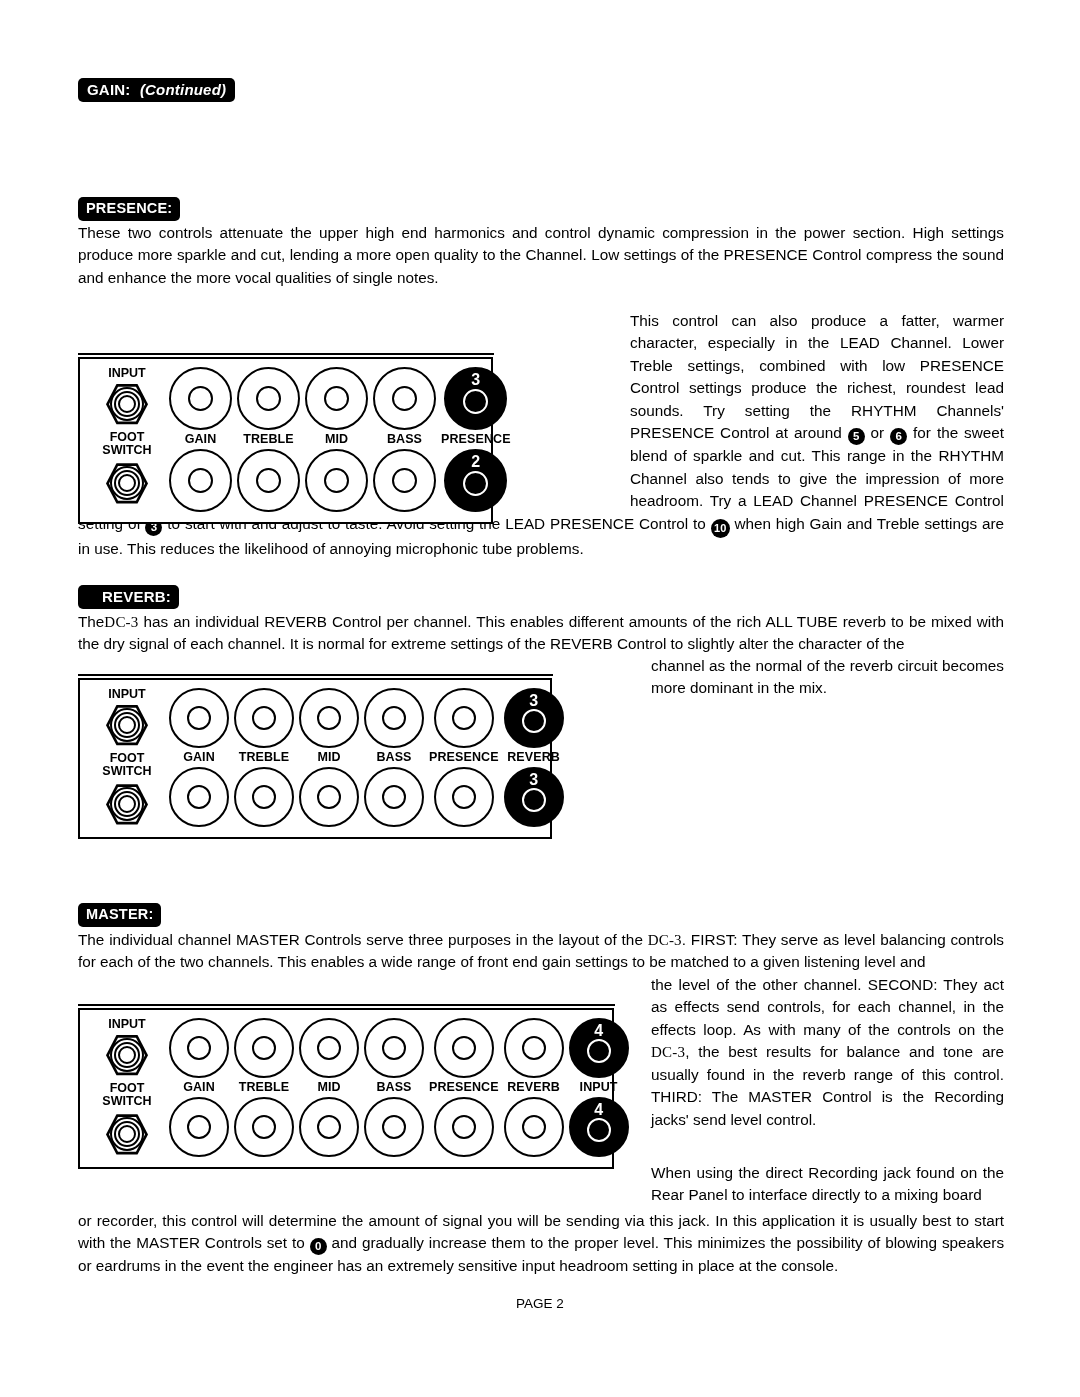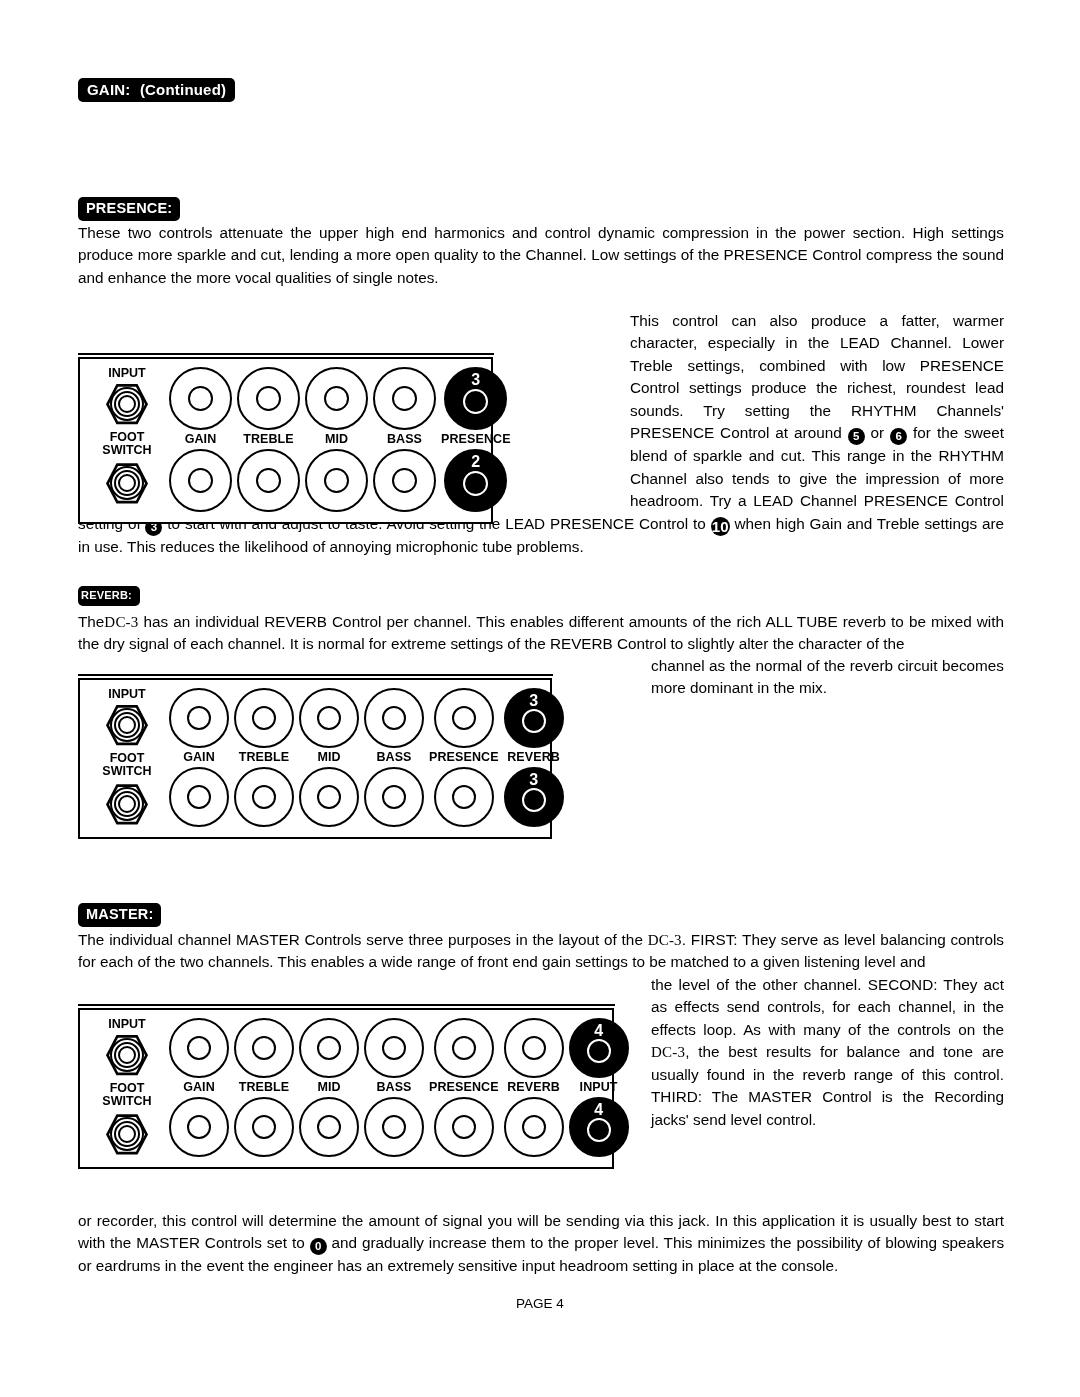--- a/index.html
+++ b/index.html
@@ -19,20 +19,21 @@
     display:inline-block;
     background:#000;
     color:#fff;
     font-weight:bold;
     border-radius:5px;
     letter-spacing:0.2px;
     line-height:1;
     white-space:nowrap;
   }
   .chip .cont {
+    font-style:italic;
     font-weight:bold;
   }
 
   
   .para {
     font-size:15.3px;
     line-height:1.47;
     text-align:justify;
     color:#000;
   }
@@ -45,21 +46,21 @@
     background:#000;
     color:#fff;
     border-radius:50%;
     text-align:center;
     font-size:11.5px;
     font-weight:bold;
     line-height:17px;
     vertical-align:-2px;
     font-family:"Liberation Sans", sans-serif;
   }
-  .badge.wide { width:19px; height:19px; line-height:19px; font-size:15px; vertical-align:-3px;}
+  .badge.wide { width:19px; height:19px; line-height:19px; font-size:11px; vertical-align:-3px;}
 
   
   .panel {
     border:2.5px solid #000;
     background:#fff;
     position:relative;
   }
   .panel::before{
     content:"";
     position:absolute;
@@ -234,21 +235,21 @@
           <div class="col-label hl" style="margin: 3px 0px;">PRESENCE</div>
           <div class="knob dark" style="width: 63px; height: 63px;">
             <div class="knob-in" style="width: 25px; height: 25px; left: 17px; top: 20px;"></div>
             <div class="val" style="top: 2px; font-size: 16px;">2</div>
           </div>
         </div>
       </div>
   </div>
 
   <div style="position:absolute; left:78px; top:585px;">
-    <span class="chip" style="padding:4px 8px 5px 3px; font-size:11px;">REVERB:</span>
+    <span class="chip" style="padding:4px 8px 5px 24px; font-size:15px;">REVERB:</span>
   </div>
 
   <div class="para" style="position:absolute; left:78px; top:611px; width:926px;">
     <span>The</span><span class="dc3">DC-3</span>
     <span>has an individual REVERB Control per channel. This enables different amounts of the rich ALL TUBE reverb to be mixed with the dry signal of each channel. It is normal for extreme settings of the REVERB Control to slightly alter the character of the</span>
   </div>
 
   <div class="para" style="position:absolute; left:651px; top:655px; width:353px; text-align:justify;">channel as the normal of the reverb circuit becomes more dominant in the mix.</div>
 
   <div class="panel" style="position:absolute; left:78px; top:678px; width:474px;">
@@ -338,20 +339,21 @@
   <div class="para" style="position:absolute; left:78px; top:929px; width:926px;">
     <span>The individual channel MASTER Controls serve three purposes in the layout of the</span>
     <span class="dc3">DC-3</span><span>. FIRST:  They serve as level balancing controls for each of the two channels. This enables a wide range of front end gain settings to be matched to a given listening level and</span>
   </div>
 
   <div class="para" style="position:absolute; left:651px; top:974px; width:353px; text-align:justify;">
     <span>the level of the other channel. SECOND: They act as effects send controls, for each channel, in the effects loop. As with many of the controls on the</span>
     <span class="dc3">DC-3</span><span>, the best results for balance and tone are usually found in the reverb range of this control. THIRD:  The MASTER Control is the Recording jacks' send level control.</span>
   </div>
 
+  <div class="para" style="position:absolute; left:651px; top:1162px; width:353px; text-align:justify;">When using the direct Recording jack found on the Rear Panel to interface directly to a mixing board</div>
 
   <div class="panel" style="position:absolute; left:78px; top:1008px; width:536px;">
     <div class="panel-inner" id="panel-master">
         <div class="col" style="width: 74px; flex: 0 0 74px;">
           <div class="jack-caption" style="margin-bottom: 1px;">INPUT</div>
           <div class="jack" style="margin-bottom: 4px;">
             <div class="hexnut"></div>
             <div class="hexnut-in"></div>
             <div class="jack-r1"></div>
             <div class="jack-r2"></div>
@@ -434,15 +436,15 @@
         </div>
       </div>
   </div>
 
   <div class="para" style="position:absolute; left:78px; top:1210px; width:926px;">
     <span>or recorder, this control will determine the amount of signal you will be sending via this jack. In this application it is usually best to start with the MASTER Controls set to</span>
     <span class="badge">0</span>
     <span>and gradually increase them to the proper level. This minimizes the possibility of blowing speakers or eardrums in the event the engineer has an extremely sensitive input headroom setting in place at the console.</span>
   </div>
 
-  <div style="position:absolute; left:0; top:1296px; width:1080px; text-align:center; font-size:13.5px;">PAGE 4</div>
+  <div style="position:absolute; left:0; top:1296px; width:1080px; text-align:center; font-size:13.5px;">PAGE 2</div>
 
 </div>
 
 </body></html>

